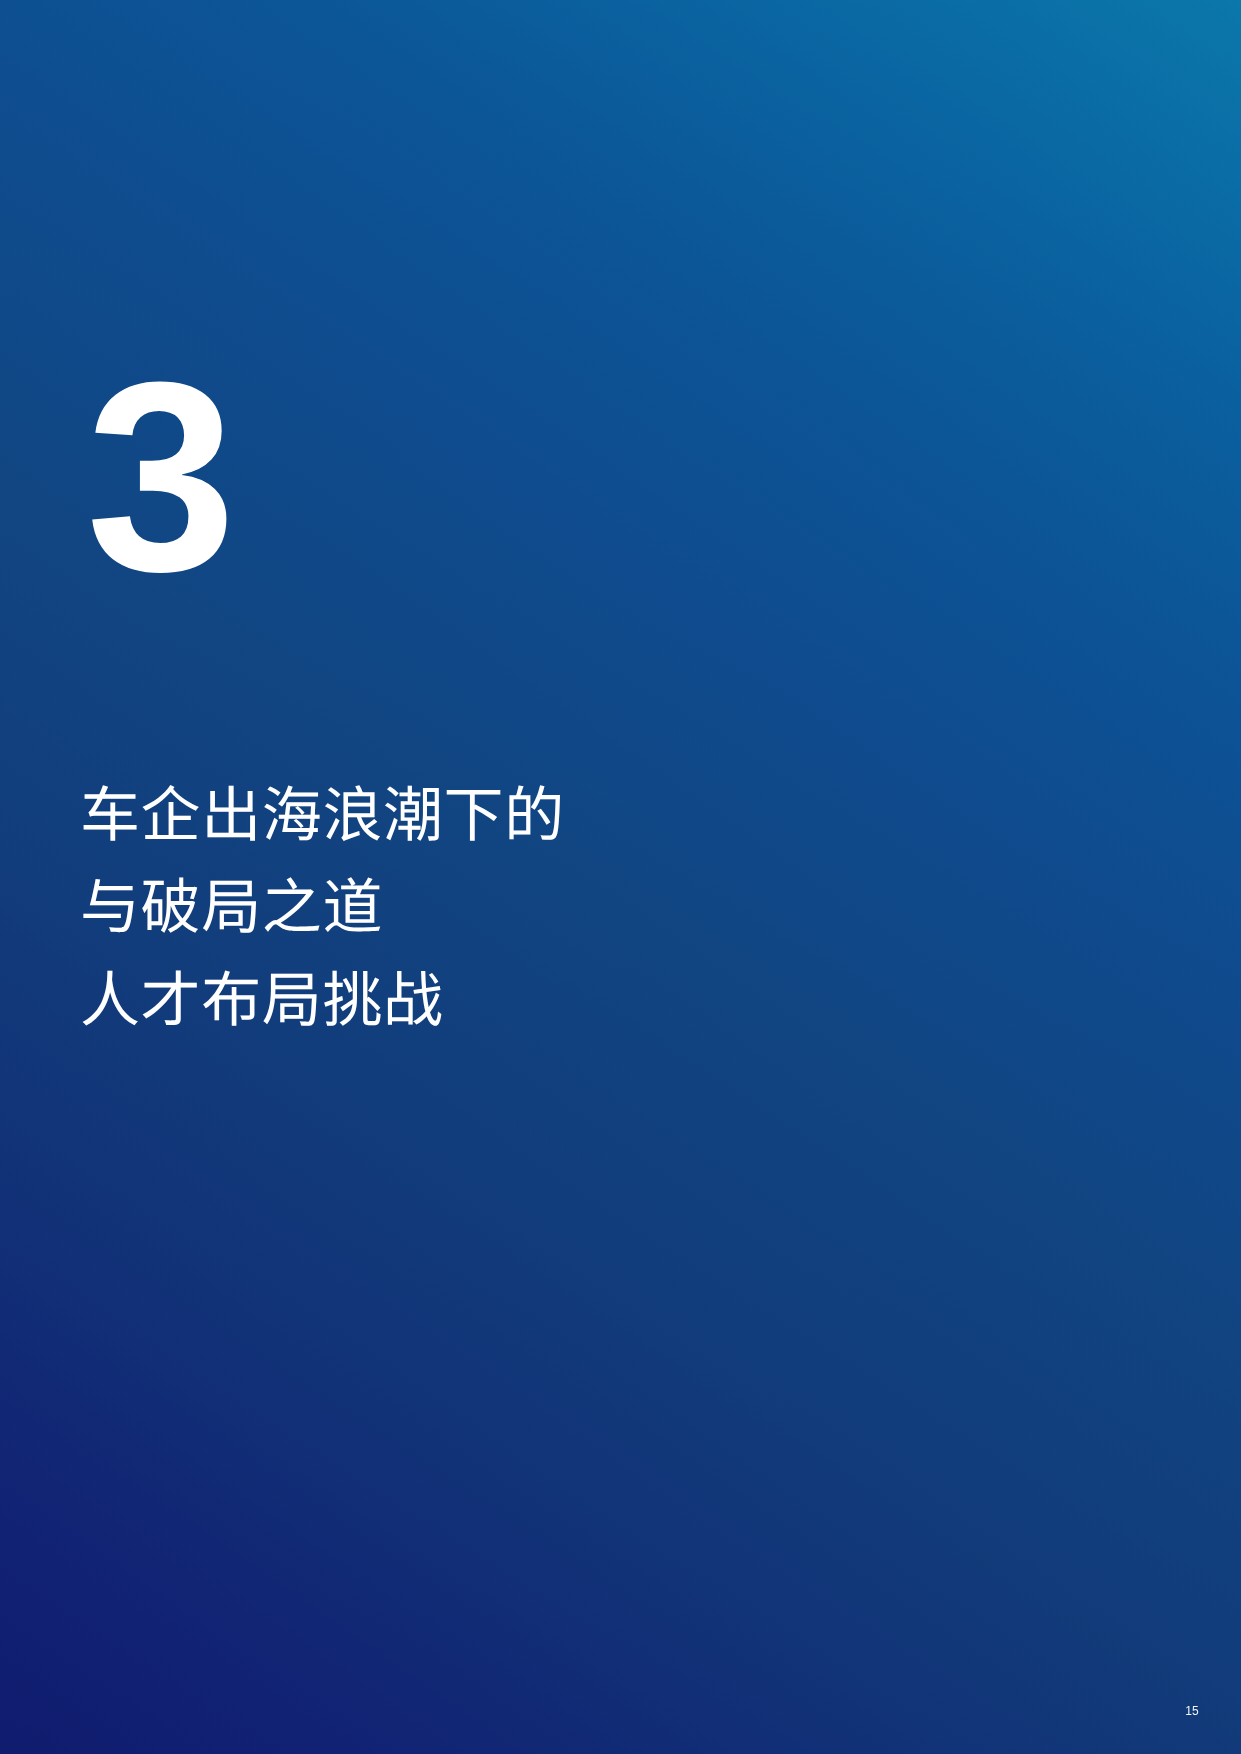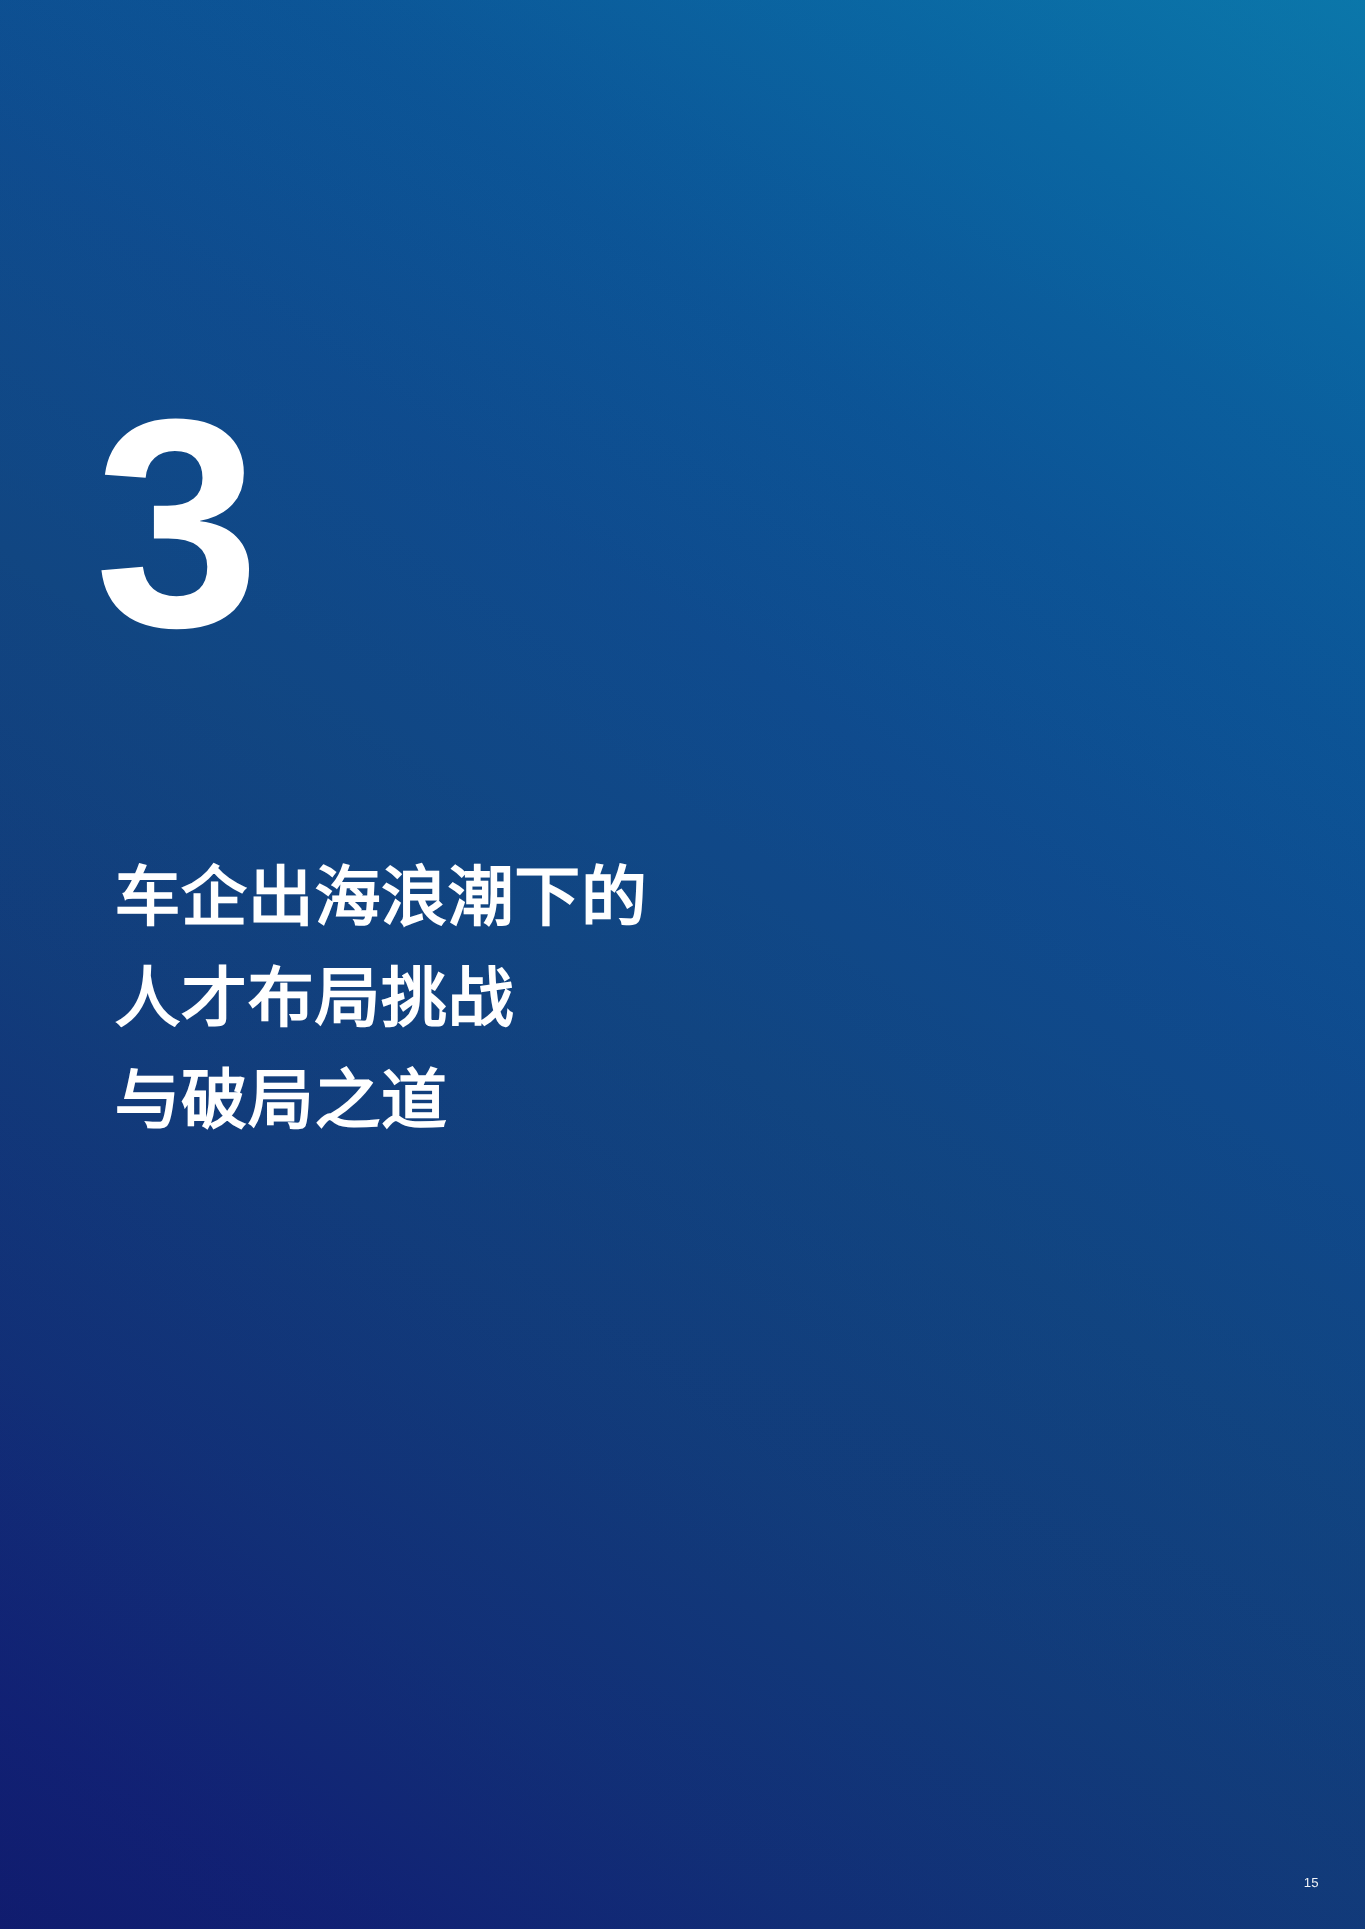--- a/index.html
+++ b/index.html
@@ -66,26 +66,26 @@
     line-height: 0.78;
     font-weight: 700;
     color: #ffffff;
     letter-spacing: -0.02em;
     -webkit-font-smoothing: antialiased;
   }
 
   
   .section-title {
     position: absolute;
-    left: 104px;
+    left: 80px;
     top: 770px;
     width: 700px;
     color: #ffffff;
     font-size: 60px;
-    font-weight: 700;
+    font-weight: 400;
     line-height: 1.54;
     letter-spacing: 0.01em;
   }
 
   .section-title .title-line {
     display: block;
     white-space: nowrap;
   }
 
   
@@ -103,20 +103,20 @@
 </head>
 <body>
 
 <div class="page">
   <div class="content">
 
     <div class="section-number">3</div>
 
     <div class="section-title">
       <span class="title-line">车企出海浪潮下的</span>
+      <span class="title-line">与破局之道</span>
       <span class="title-line">人才布局挑战</span>
-      <span class="title-line">与破局之道</span>
     </div>
 
     <div class="page-number">15</div>
 
   </div>
 </div>
 
 </body></html>

